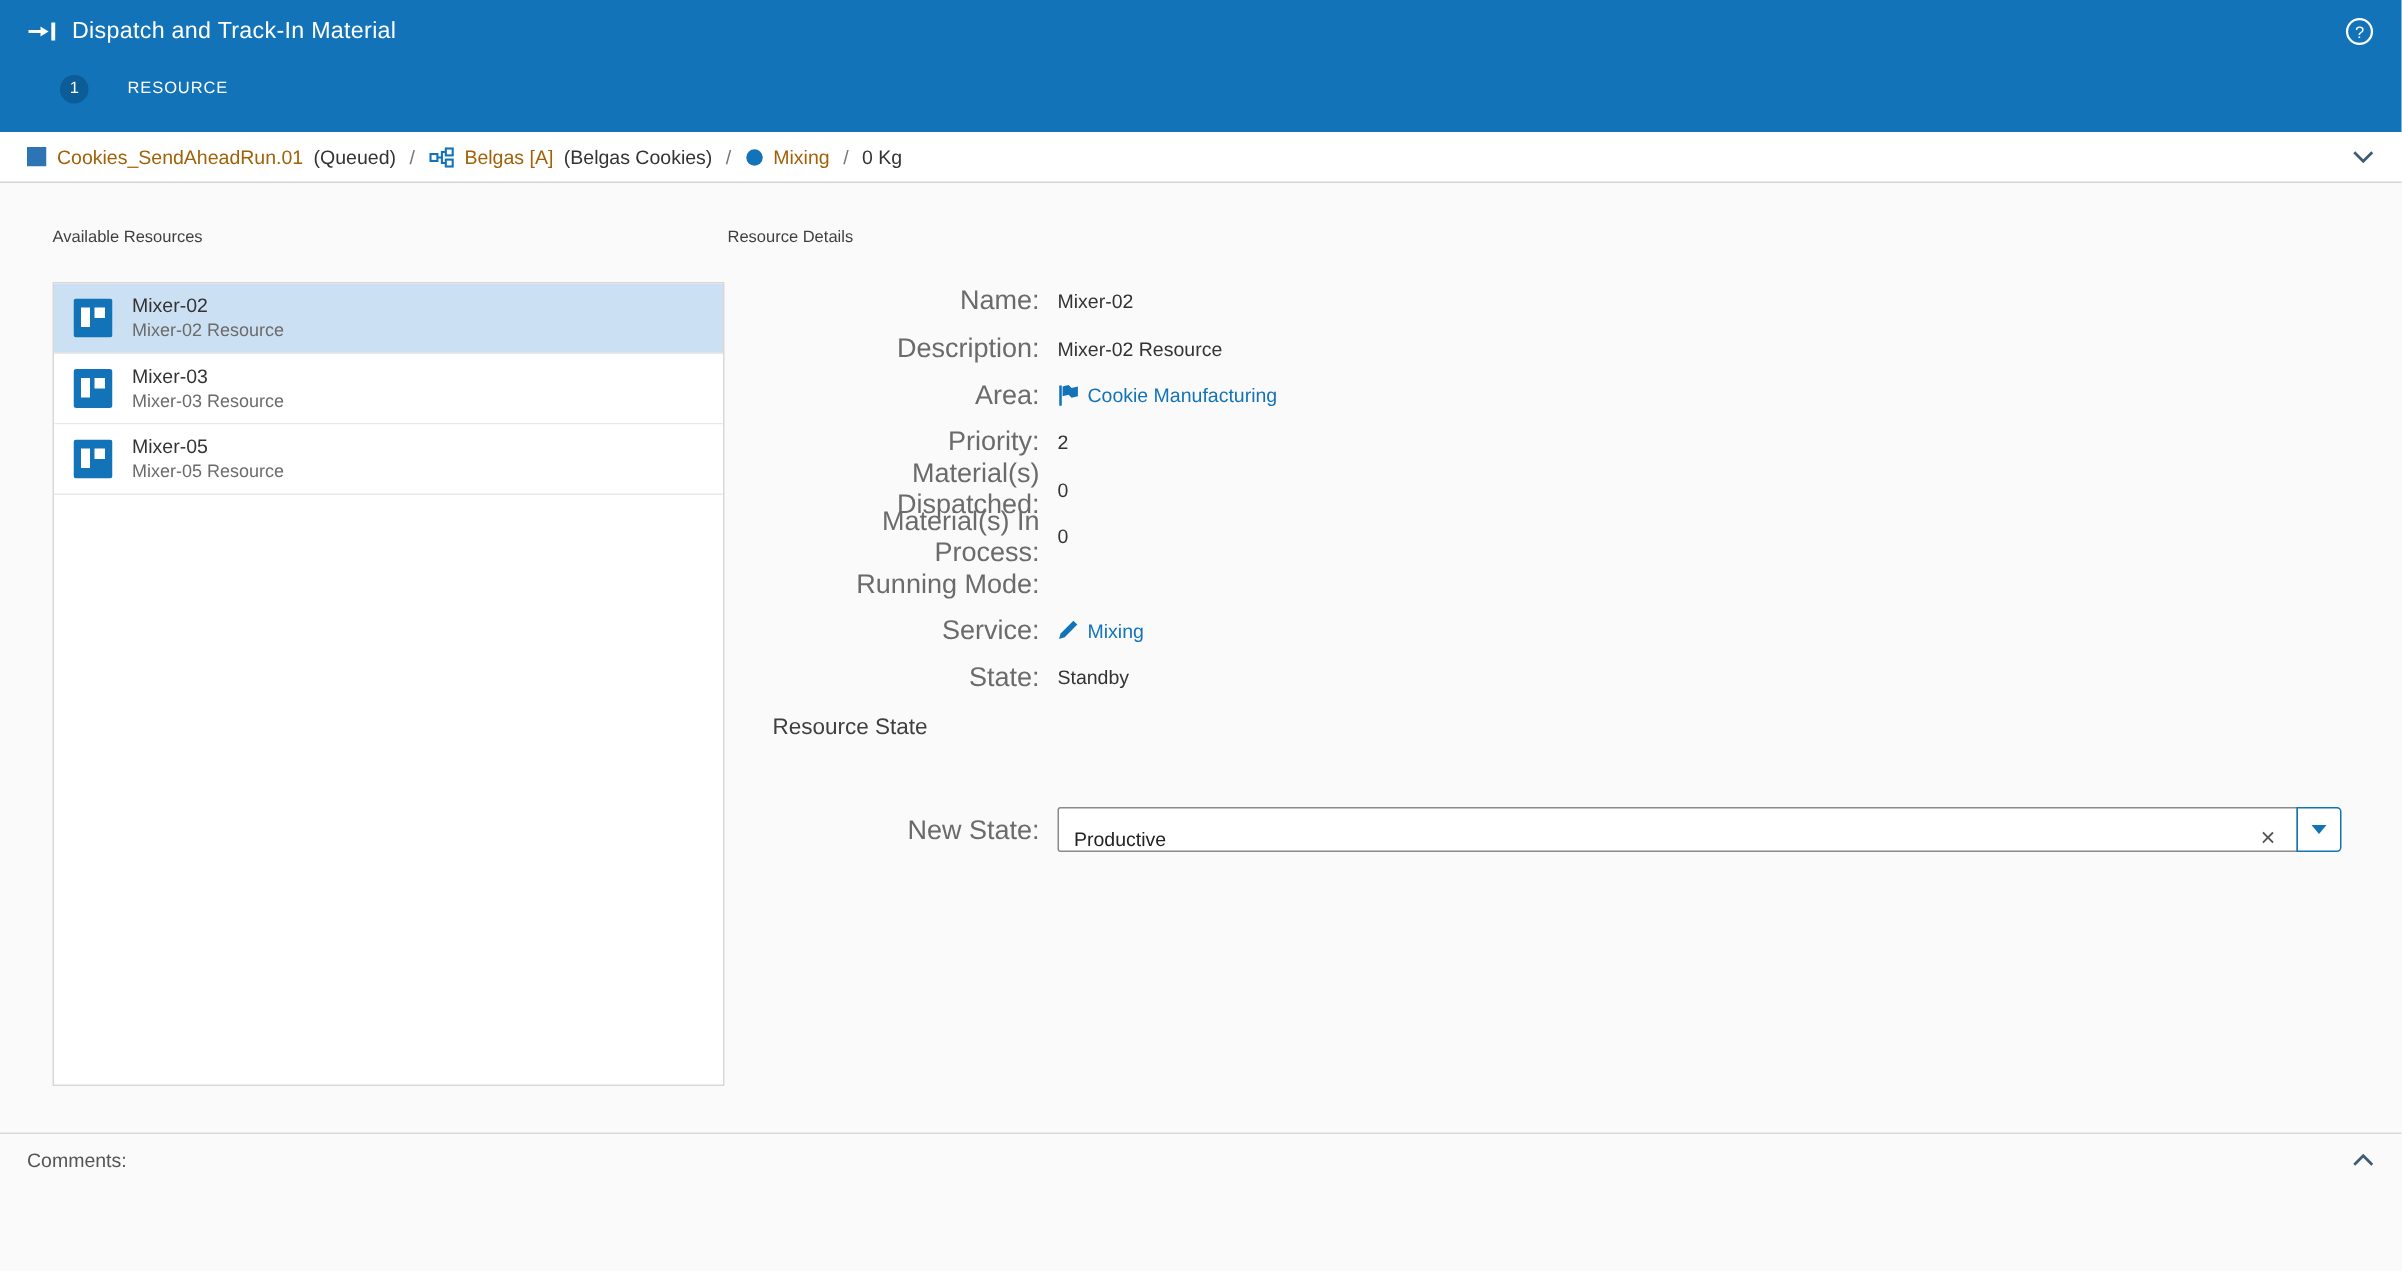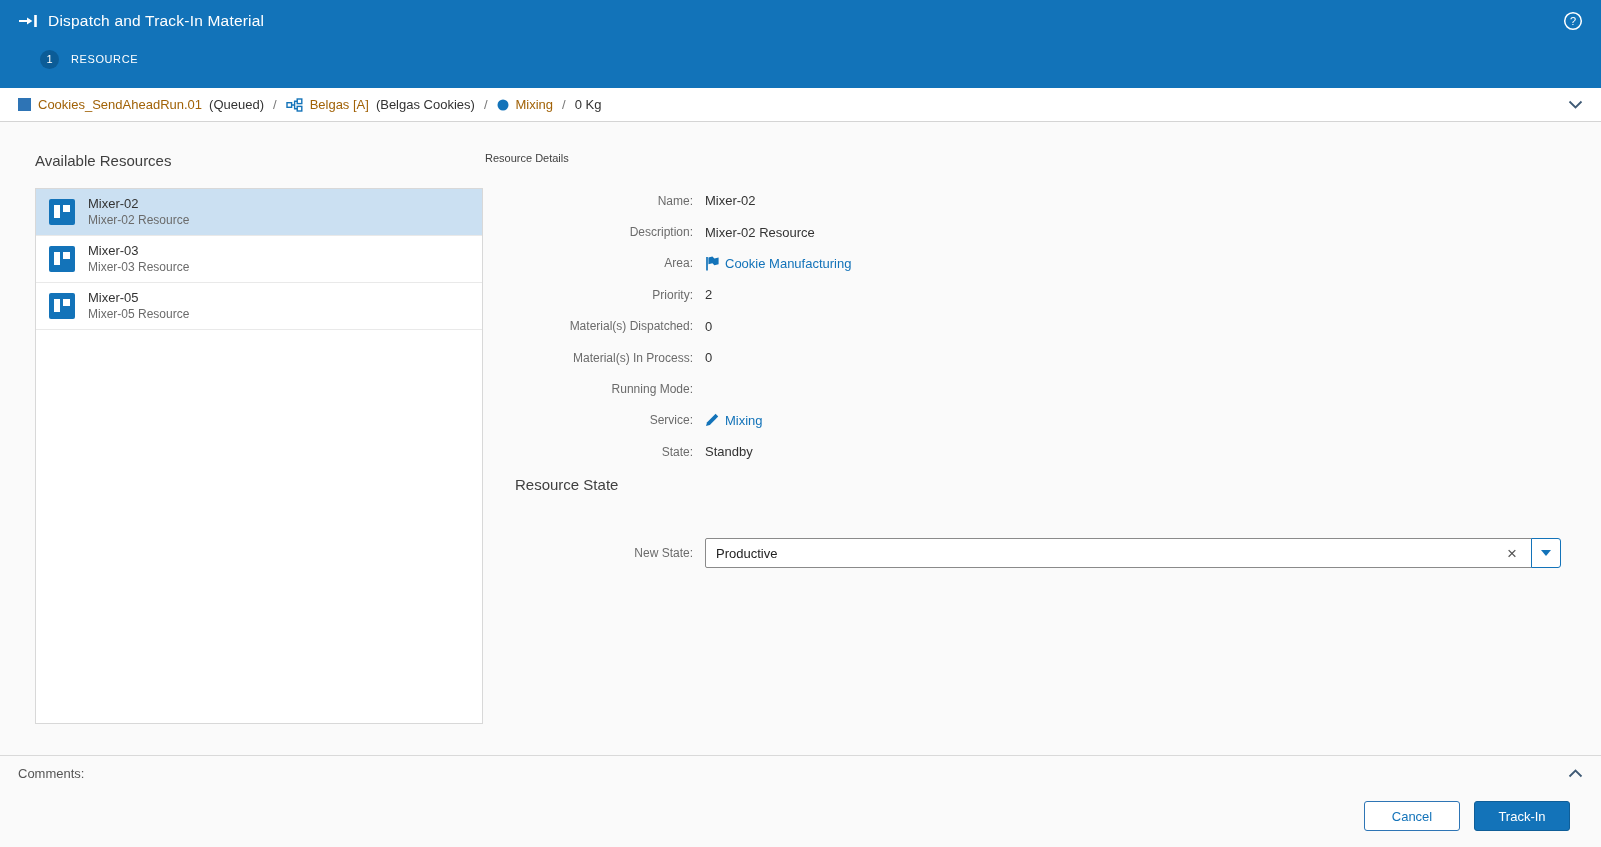--- a/index.html
+++ b/index.html
@@ -10,56 +10,56 @@
 
   
   .header { position:absolute; top:0; left:0; width:1601px; height:88px; background:#1273b9; color:#fff; }
   .title-row { display:flex; align-items:center; height:42px; padding:0 18px; }
   .app-icon { display:flex; align-items:center; margin-right:10px; }
   .page-title { font-size:15.5px; letter-spacing:.2px; }
   .help-btn { margin-left:auto; display:flex; align-items:center; cursor:pointer; }
   .step-row { display:flex; align-items:center; height:40px; padding:0 18px 6px 40px; }
   .step-circle { width:19px; height:19px; border-radius:50%; background:#0b5c97; color:#fff;
                  font-size:11px; display:flex; align-items:center; justify-content:center; }
-  .step-label { margin-left:12px; font-size:11px; letter-spacing:.6px; }
+  .step-label { margin-left:26px; font-size:11px; letter-spacing:.6px; }
 
   
   .breadcrumb { position:absolute; top:88px; left:0; width:1601px; height:34px; background:#fff;
                 border-bottom:1px solid #d4d4d4; display:flex; align-items:center; padding:0 18px; gap:7px; font-size:13px; }
   .crumb-link { color:#a16207; cursor:pointer; }
   .crumb-text { color:#333; }
   .crumb-sep { color:#777; padding:0 2px; }
   .crumb-icon { display:flex; align-items:center; }
   .bc-chevron { margin-left:auto; cursor:pointer; display:flex; align-items:center; }
 
   
-  .left-heading { position:absolute; left:35px; top:152px; font-size:15px; color:#3f3f3f; }
+  .left-heading { position:absolute; left:35px; top:152px; font-size:11px; color:#3f3f3f; }
   .res-list { position:absolute; left:35px; top:188px; width:448px; height:536px; background:#fff;
               border:1px solid #d8d8d8; overflow:hidden; }
   .res-item { height:47px; display:flex; align-items:center; gap:13px; padding:0 13px;
               border-bottom:1px solid #e9e9e9; cursor:pointer; background:#fff; }
   .res-item.selected { background:#cbe0f2; }
   .res-icon { width:26px; height:26px; flex:0 0 26px; display:flex; }
   .res-texts { display:flex; flex-direction:column; justify-content:center; line-height:16px; }
   .res-name { font-size:13px; color:#333; }
   .res-desc { font-size:12px; color:#6b6b6b; }
 
   
   .right-heading { position:absolute; left:485px; top:152px; font-size:11px; color:#3f3f3f; }
   .details-rows { position:absolute; left:515px; top:185px; width:1046px; }
   .detail-row { display:flex; align-items:center; height:31.4px; }
-  .detail-label { width:190px; text-align:right; padding-right:12px; font-size:12px; color:#6b6b6b; flex:0 0 190px; }
+  .detail-label { width:190px; text-align:right; padding-right:12px; font-size:18px; color:#6b6b6b; flex:0 0 190px; }
   .detail-value { font-size:13px; color:#333; display:flex; align-items:center; }
   .detail-value.link { color:#1373b9; cursor:pointer; }
   .detail-icon { display:flex; align-items:center; margin-right:6px; }
 
   .state-heading { position:absolute; left:515px; top:476px; font-size:15px; color:#3f3f3f; }
   .state-row { position:absolute; left:515px; top:538px; width:1046px; display:flex; align-items:center; }
   .combo-input { flex:1; height:30px; background:#fff; border:1px solid #8a8a8a; display:flex;
-                 align-items:center; padding:0 10px; font-size:13px; color:#222; border-radius:2px 0 0 2px; }
+                 align-items:flex-end; padding:0 10px; font-size:13px; color:#222; border-radius:2px 0 0 2px; }
   .combo-clear { margin-left:auto; color:#555; font-size:17px; line-height:1; cursor:pointer; padding:0 4px; }
   .combo-btn { width:30px; height:30px; margin-left:-1px; background:#fff; border:1px solid #1373b9;
                border-radius:0 3px 3px 0; display:flex; align-items:center; justify-content:center; cursor:pointer; }
   .combo-arrow { width:0; height:0; border-left:5px solid transparent; border-right:5px solid transparent;
                  border-top:6px solid #1373b9; }
 
   
   .comments-bar { position:absolute; top:755px; left:0; width:1601px; height:36px; border-top:1px solid #d9d9d9;
                   display:flex; align-items:center; padding:0 18px; font-size:13px; color:#555;gap:24px; }
   .comments-chevron { margin-left:auto; cursor:pointer; display:flex; align-items:center; }
@@ -241,18 +241,14 @@
 
   <div class="comments-bar">
     <span>Comments:</span>
     <span class="comments-chevron">
       <svg width="15" height="9" viewBox="0 0 15 9">
           <path d="M1.5 7.5l6-6 6 6" fill="none" stroke="#3f5a75" stroke-width="1.8"></path>
         </svg>
     </span>
   </div>
 
-  <div class="footer-actions">
-    <button class="btn btn-cancel">Cancel</button>
-    <button class="btn btn-primary">Track-In</button>
-  </div>
 
 </div>
 
 </body></html>

